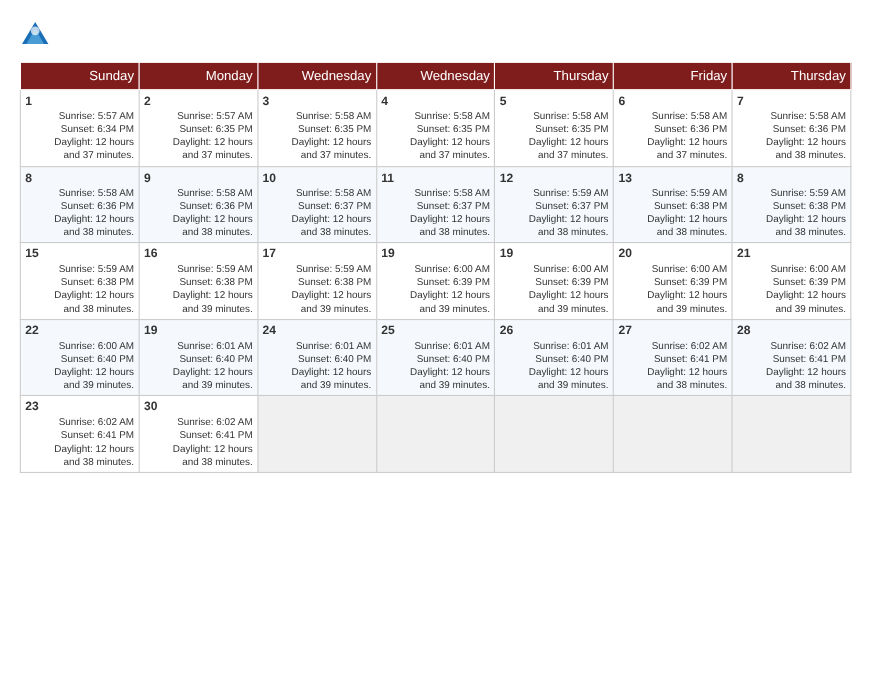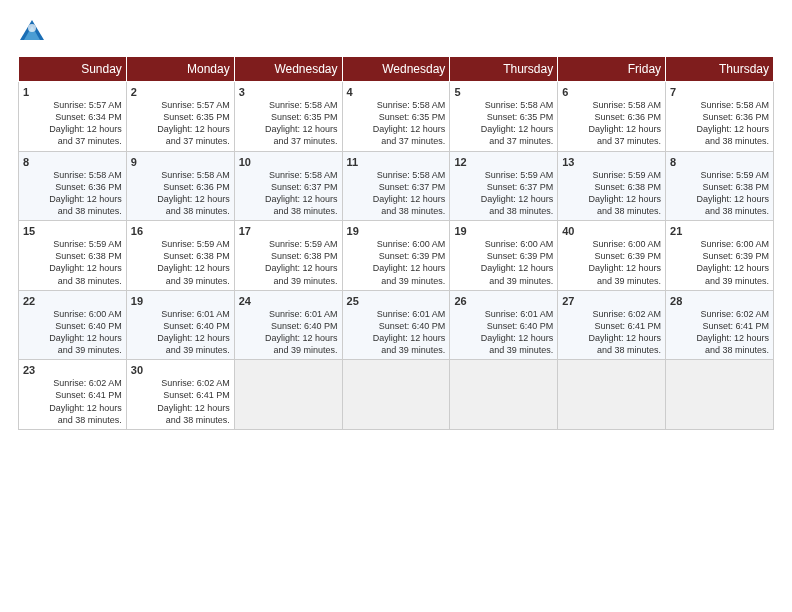--- a/index.html
+++ b/index.html
@@ -213,21 +213,21 @@
           </td>
           <td>
             <span class="day-num">19</span>
             <div class="cell-text">Sunrise: 6:00 AM<br>Sunset: 6:39 PM<br>Daylight: 12 hours<br>and 39 minutes.</div>
           </td>
           <td>
             <span class="day-num">19</span>
             <div class="cell-text">Sunrise: 6:00 AM<br>Sunset: 6:39 PM<br>Daylight: 12 hours<br>and 39 minutes.</div>
           </td>
           <td>
-            <span class="day-num">40</span>
+            <span class="day-num">20</span>
             <div class="cell-text">Sunrise: 6:00 AM<br>Sunset: 6:39 PM<br>Daylight: 12 hours<br>and 39 minutes.</div>
           </td>
           <td>
             <span class="day-num">21</span>
             <div class="cell-text">Sunrise: 6:00 AM<br>Sunset: 6:39 PM<br>Daylight: 12 hours<br>and 39 minutes.</div>
           </td>
         </tr>
         <tr>
           <td>
             <span class="day-num">22</span>

